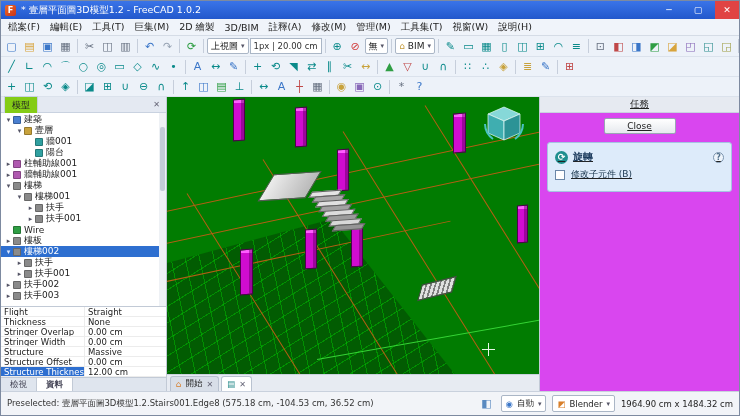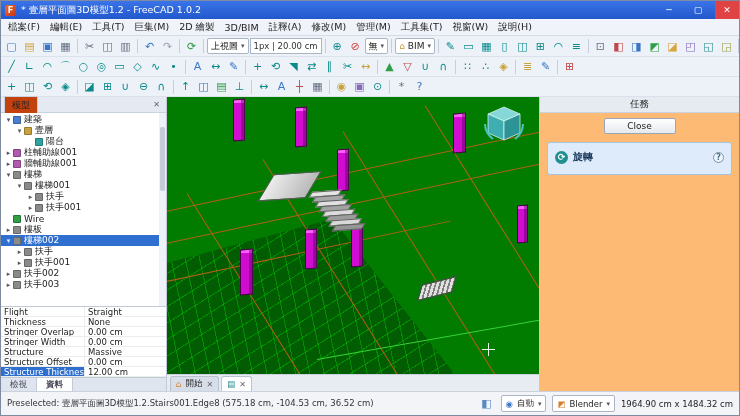--- a/index.html
+++ b/index.html
@@ -27,21 +27,21 @@
   .tb-button,.tb-combo{height:16px;border:1px solid #aab6c6;background:#fff;display:flex;align-items:center;padding:0 3px;gap:3px;font-size:9px;white-space:nowrap;border-radius:2px;flex:0 0 auto;}
   .tb-display{height:16px;border:1px solid #aab6c6;background:#fff;display:flex;align-items:center;padding:0 3px;font-size:8.5px;white-space:nowrap;flex:0 0 auto;color:#333;}
   .arrow{font-size:7px;color:#556;}
 
   
   .main{flex:1;display:flex;min-height:0;}
 
   
   .left-panel{width:166px;flex:0 0 166px;display:flex;flex-direction:column;border-right:1px solid #c2cad6;background:#f4f6fa;min-height:0;}
   .panel-head{height:16px;flex:0 0 16px;display:flex;align-items:center;background:#e4e9f2;border-bottom:1px solid #c9d2e0;padding:0 3px;font-size:9px;}
-  .panel-head .tab-label{background:#c2410c;border:1px solid #c9d2e0;border-bottom:none;padding:8px 7px;height:15px;display:flex;align-items:center;}
+  .panel-head .tab-label{background:#84cc16;border:1px solid #c9d2e0;border-bottom:none;padding:8px 7px;height:15px;display:flex;align-items:center;}
   .panel-head .head-close{margin-left:auto;color:#667;font-size:8px;padding:0 3px;}
   .tree{flex:1;background:#fff;overflow:hidden;position:relative;font-size:9px;padding-top:1px;}
   .tree-row{height:11px;display:flex;align-items:center;white-space:nowrap;}
   .tree-row.selected{background:#2e6fd0;color:#fff;}
   .tree-arrow{width:9px;font-size:7px;color:#556;flex:0 0 9px;text-align:center;}
   .tree-row.selected .tree-arrow{color:#dce8ff;}
   .tree-icon{width:8px;height:8px;border-radius:1px;flex:0 0 8px;margin-right:3px;border:1px solid rgba(0,0,0,.25);}
   .tree-scroll{position:absolute;right:0;top:0;width:7px;height:100%;background:#eef1f5;}
   .tree-thumb{position:absolute;left:1px;top:14px;width:5px;height:64px;background:#c3ccd8;border-radius:2px;}
   .props{flex:0 0 71px;border-top:1px solid #c2cad6;background:#fff;font-size:8.5px;overflow:hidden;}
@@ -74,21 +74,21 @@
     background:linear-gradient(#e8f6e8,#e8f6e8) center/13px 1px no-repeat,
                linear-gradient(#e8f6e8,#e8f6e8) center/1px 13px no-repeat;}
 
   
   .doc-tabs{height:17px;flex:0 0 17px;background:#e7ebf2;border-top:1px solid #c9d1dd;display:flex;align-items:flex-end;padding-left:3px;gap:2px;}
   .doc-tab{height:15px;display:flex;align-items:center;gap:4px;padding:0 5px;background:#d8dee8;border:1px solid #b9c2d0;border-bottom:none;border-radius:3px 3px 0 0;font-size:8.5px;white-space:nowrap;}
   .doc-tab.active{background:#fff;}
   .dt-close{color:#667;font-size:8px;}
 
   
-  .right-panel{width:200px;flex:0 0 200px;border-left:1px solid #c2cad6;background:#fdba74;display:flex;flex-direction:column;}
+  .right-panel{width:200px;flex:0 0 200px;border-left:1px solid #c2cad6;background:#d946ef;display:flex;flex-direction:column;text-decoration:underline;}
   .rp-head{height:16px;flex:0 0 16px;display:flex;align-items:center;justify-content:center;background:#e6eaf1;border-bottom:1px solid #c9d2e0;font-size:9.5px;}
   .rp-close-row{padding:5px 0;display:flex;justify-content:center;}
   .rp-close-btn{width:72px;height:16px;border:1px solid #9aa5b5;background:linear-gradient(#ffffff,#e6e9ee);font-size:9px;border-radius:2px;display:flex;align-items:center;justify-content:center;}
   .task-box{margin:3px 7px;border:1px solid #a6c4e2;background:#ddebfa;border-radius:3px;padding:5px 7px 8px;}
   .task-head{display:flex;align-items:center;gap:5px;font-weight:bold;font-size:10px;color:#1b3a5c;height:18px;}
   .task-icon{width:13px;height:13px;border-radius:50%;background:#1f8f8f;color:#fff;font-size:9px;display:flex;align-items:center;justify-content:center;}
   .task-info{margin-left:auto;width:11px;height:11px;border-radius:50%;border:1px solid #7a93ad;color:#51708c;font-size:8px;display:flex;align-items:center;justify-content:center;background:#eef5fc;}
   .task-input-row{display:flex;gap:4px;margin:4px 0 7px;align-items:center;}
   .task-input{flex:1;height:17px;border:1px solid #7aa2cc;font-size:9px;padding:0 3px;background:#fff;font-family:inherit;}
   .task-check-btn{width:16px;height:16px;border-radius:50%;background:#3bb54a;border:1px solid #2a8a36;color:#fff;font-size:10px;display:flex;align-items:center;justify-content:center;}
@@ -268,20 +268,25 @@
             <span>建築</span>
           </div>
           <div class="tree-row" style="padding-left: 14px;">
             <span class="tree-arrow">▾</span>
             <span class="tree-icon" style="background: rgb(200, 162, 60);"></span>
             <span>壹層</span>
           </div>
           <div class="tree-row" style="padding-left: 25px;">
             <span class="tree-arrow"></span>
             <span class="tree-icon" style="background: rgb(48, 160, 160);"></span>
+            <span>牆001</span>
+          </div>
+          <div class="tree-row" style="padding-left: 25px;">
+            <span class="tree-arrow"></span>
+            <span class="tree-icon" style="background: rgb(48, 160, 160);"></span>
             <span>陽台</span>
           </div>
           <div class="tree-row" style="padding-left: 3px;">
             <span class="tree-arrow">▸</span>
             <span class="tree-icon" style="background: rgb(176, 90, 176);"></span>
             <span>柱輔助線001</span>
           </div>
           <div class="tree-row" style="padding-left: 3px;">
             <span class="tree-arrow">▸</span>
             <span class="tree-icon" style="background: rgb(176, 90, 176);"></span>
@@ -448,20 +453,24 @@
       <div class="rp-close-row">
         <span class="rp-close-btn">Close</span>
       </div>
       <div class="task-box">
         <div class="task-head">
           <span class="task-icon">⟳</span>
           <span>旋轉</span>
           <span class="task-info">?</span>
         </div>
         <div id="task-checks">
+            <div class="chk-row">
+              <span class="chk-box"></span>
+              <span>修改子元件 (B)</span>
+            </div>
           </div>
       </div>
     </div>
   </div>
 
   <div class="statusbar">
     <span class="sb-text">Preselected: 壹層平面圖3D模型1.2.Stairs001.Edge8 (575.18 cm, -104.53 cm, 36.52 cm)</span>
     <span style="display:flex;align-items:center;gap:6px;" id="sb-widgets">
         <span class="sb-icon" style="color: rgb(90, 138, 192);">◧</span>
         <span class="sb-combo">

